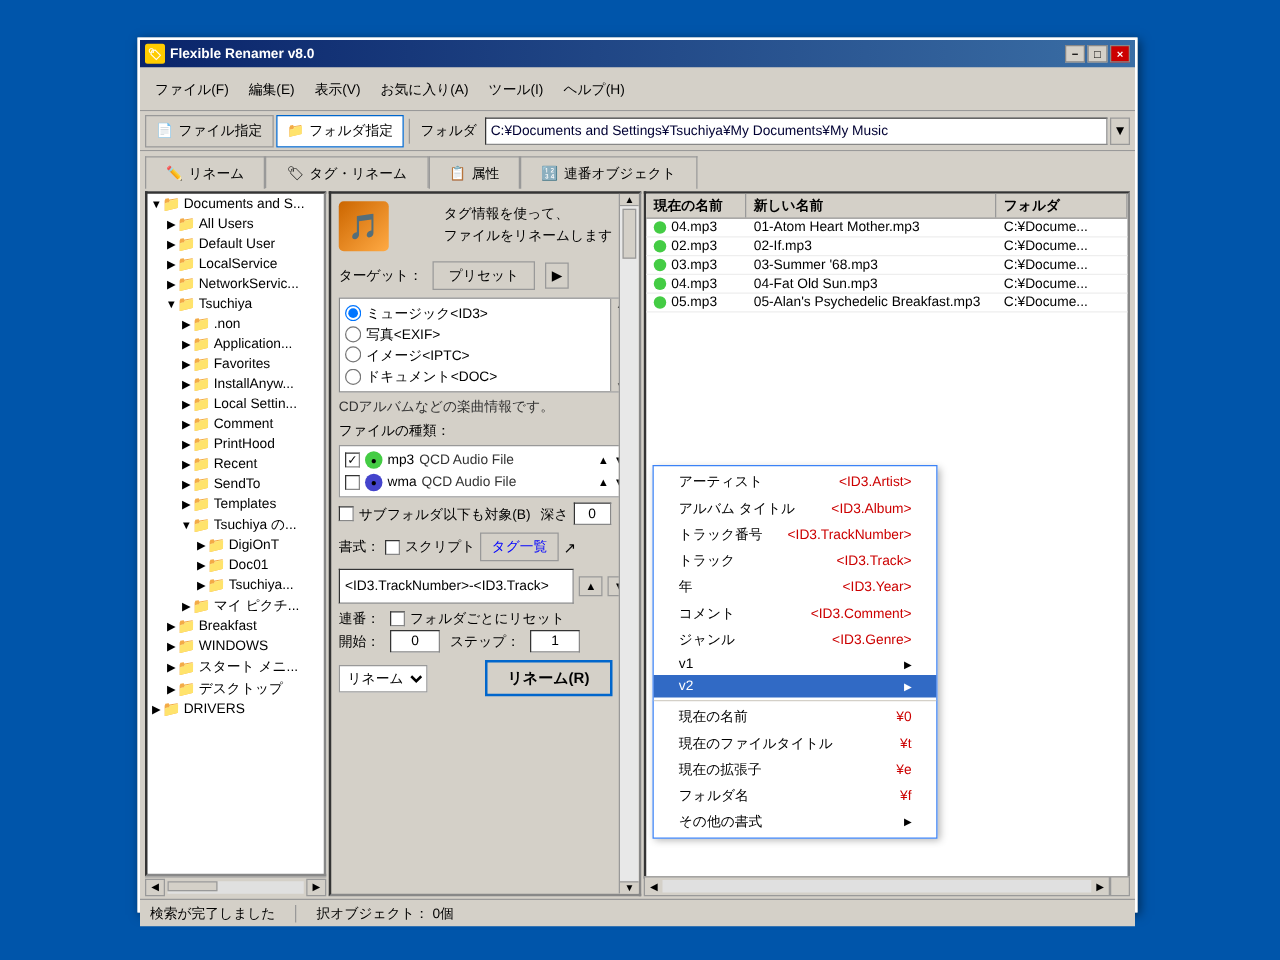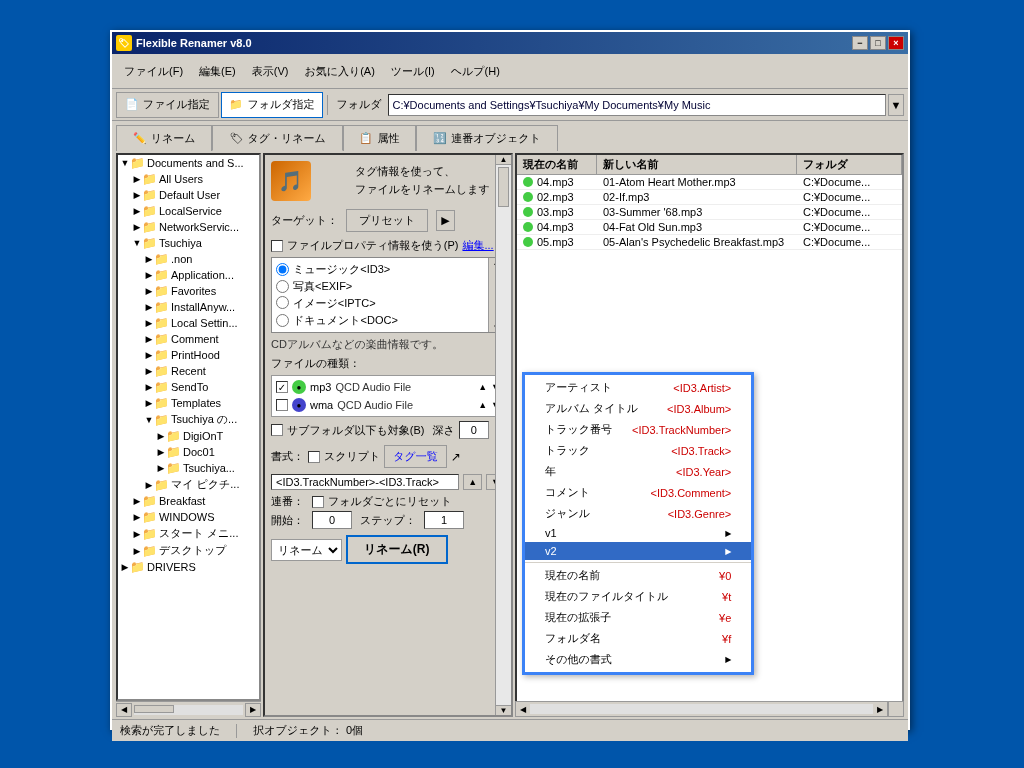--- a/index.html
+++ b/index.html
@@ -50,49 +50,49 @@
     .filetype-icon.blue { background: #4444cc; }
     .ft-arrow { font-size: 9px; cursor: pointer; }
     
     .subfolder-row { display: flex; align-items: center; gap: 4px; margin: 4px 0; }
     .depth-input { width: 30px; height: 18px; border: 1px inset #888; text-align: center; }
     
     .format-row { display: flex; align-items: center; gap: 4px; margin: 6px 0; }
     .script-check { display: flex; align-items: center; gap: 4px; }
     .tag-list-btn { padding: 3px 8px; background: #d4d0c8; border: 1px solid #999; cursor: pointer; font-size: 11px; color: blue; }
     .format-input-row { display: flex; align-items: center; gap: 4px; margin: 4px 0; }
-    .format-input { flex: 1; height: 16px; border: 1px inset #888; background: white; padding: 2px 4px; font-size: 11px; }
+    .format-input { flex: 1; height: 28px; border: 1px inset #888; background: white; padding: 2px 4px; font-size: 11px; }
     .format-arrow { padding: 2px 4px; background: #d4d0c8; border: 1px solid #999; cursor: pointer; font-size: 9px; }
     
     .serial-section { margin: 4px 0; }
     .serial-row { display: flex; align-items: center; gap: 8px; margin: 2px 0; }
     .serial-check { display: flex; align-items: center; gap: 4px; }
     .serial-input { width: 40px; height: 18px; border: 1px inset #888; text-align: center; }
     .step-label { font-size: 11px; }
     
     .action-row { display: flex; align-items: center; gap: 4px; margin: 6px 0; }
     .rename-select { height: 22px; border: 1px solid #999; background: white; padding: 2px; font-size: 11px; min-width: 60px; }
-    .rename-btn { padding: 4px 16px; background: #d4d0c8; border: 2px solid #0066cc; cursor: pointer; font-size: 12px; font-weight: bold; }
+    .rename-btn { padding: 4px 16px; background: #d4d0c8; border: 2px solid #0066cc; cursor: pointer; font-size: 12px; font-weight: bold; margin-left: 42px; }
     .file-list-header { display: flex; background: #d4d0c8; border-bottom: 1px solid #999; }
     .fl-col { padding: 2px 6px; border-right: 1px solid #999; font-size: 11px; font-weight: bold; cursor: pointer; display: flex; align-items: center; }
     .fl-col.current { width: 80px; }
     .fl-col.new-name { width: 200px; }
     .fl-col.folder { flex: 1; }
     .file-row { display: flex; align-items: center; border-bottom: 1px solid #eee; }
     .file-cell { padding: 1px 6px; font-size: 11px; overflow: hidden; white-space: nowrap; }
     .file-cell.current { width: 80px; display: flex; align-items: center; gap: 4px; }
     .file-cell.new-name { width: 200px; }
     .file-cell.folder { flex: 1; }
     .file-dot { width: 10px; height: 10px; border-radius: 50%; background: #44cc44; display: inline-block; }
     
     .status-bar { background: #d4d0c8; height: 22px; display: flex; align-items: center; padding: 0 8px; border-top: 1px solid #999; gap: 16px; font-size: 11px; }
     .status-separator { width: 1px; height: 14px; background: #999; }
     
     
-    .context-menu { position: absolute; background: #ffffff; border: 3px solid #3b82f6; box-shadow: 2px 2px 6px rgba(0,0,0,0.3); z-index: 1000; min-width: 200px; padding: 2px 0; }
+    .context-menu { position: absolute; background: #ffffff; border: 1px solid #3b82f6; box-shadow: 2px 2px 6px rgba(0,0,0,0.3); z-index: 1000; min-width: 200px; padding: 2px 0; }
     .cm-item { padding: 3px 20px; cursor: pointer; display: flex; align-items: center; justify-content: space-between; white-space: nowrap; font-size: 11px; }
     .cm-separator { height: 1px; background: #d4d0c8; margin: 2px 0; }
     .cm-arrow { font-size: 8px; }
     .cm-value { color: #cc0000; margin-left: 20px; }
     .cm-item.hovered { background: #316ac5; color: white; }
     
     .checkbox-custom { width: 12px; height: 12px; border: 1px inset #888; background: white; display: inline-flex; align-items: center; justify-content: center; cursor: pointer; }
     .checkbox-custom.checked::after { content: '✓'; font-size: 10px; }
     
     .horizontal-scrollbar { height: 16px; background: #d4d0c8; border-top: 1px solid #999; display: flex; align-items: center; }
@@ -320,25 +320,20 @@
             <div>ファイルをリネームします</div>
           </div>
         </div>
 
         <div class="target-row">
           <span>ターゲット：</span>
           <button class="preset-btn">プリセット</button>
           <button class="preset-arrow">▶</button>
         </div>
 
-        <div style="display:flex; align-items:center; gap:4px; margin:4px 0;">
-          <div class="checkbox-custom"></div>
-          <span style="font-size:11px;">ファイルプロパティ情報を使う(P)</span>
-          <span style="color:blue; font-size:11px; text-decoration:underline; cursor:pointer;">編集...</span>
-        </div>
 
         <div style="border:1px solid #888; background:white; padding:3px; margin:4px 0; position:relative;">
           <div style="display:flex; align-items:center; gap:4px; padding:1px;">
             <input type="radio" name="tag-type" checked="" style="">
             <span>ミュージック&lt;ID3&gt;</span>
           </div>
           <div style="display:flex; align-items:center; gap:4px; padding:1px;">
             <input type="radio" name="tag-type" style="">
             <span>写真&lt;EXIF&gt;</span>
           </div>

